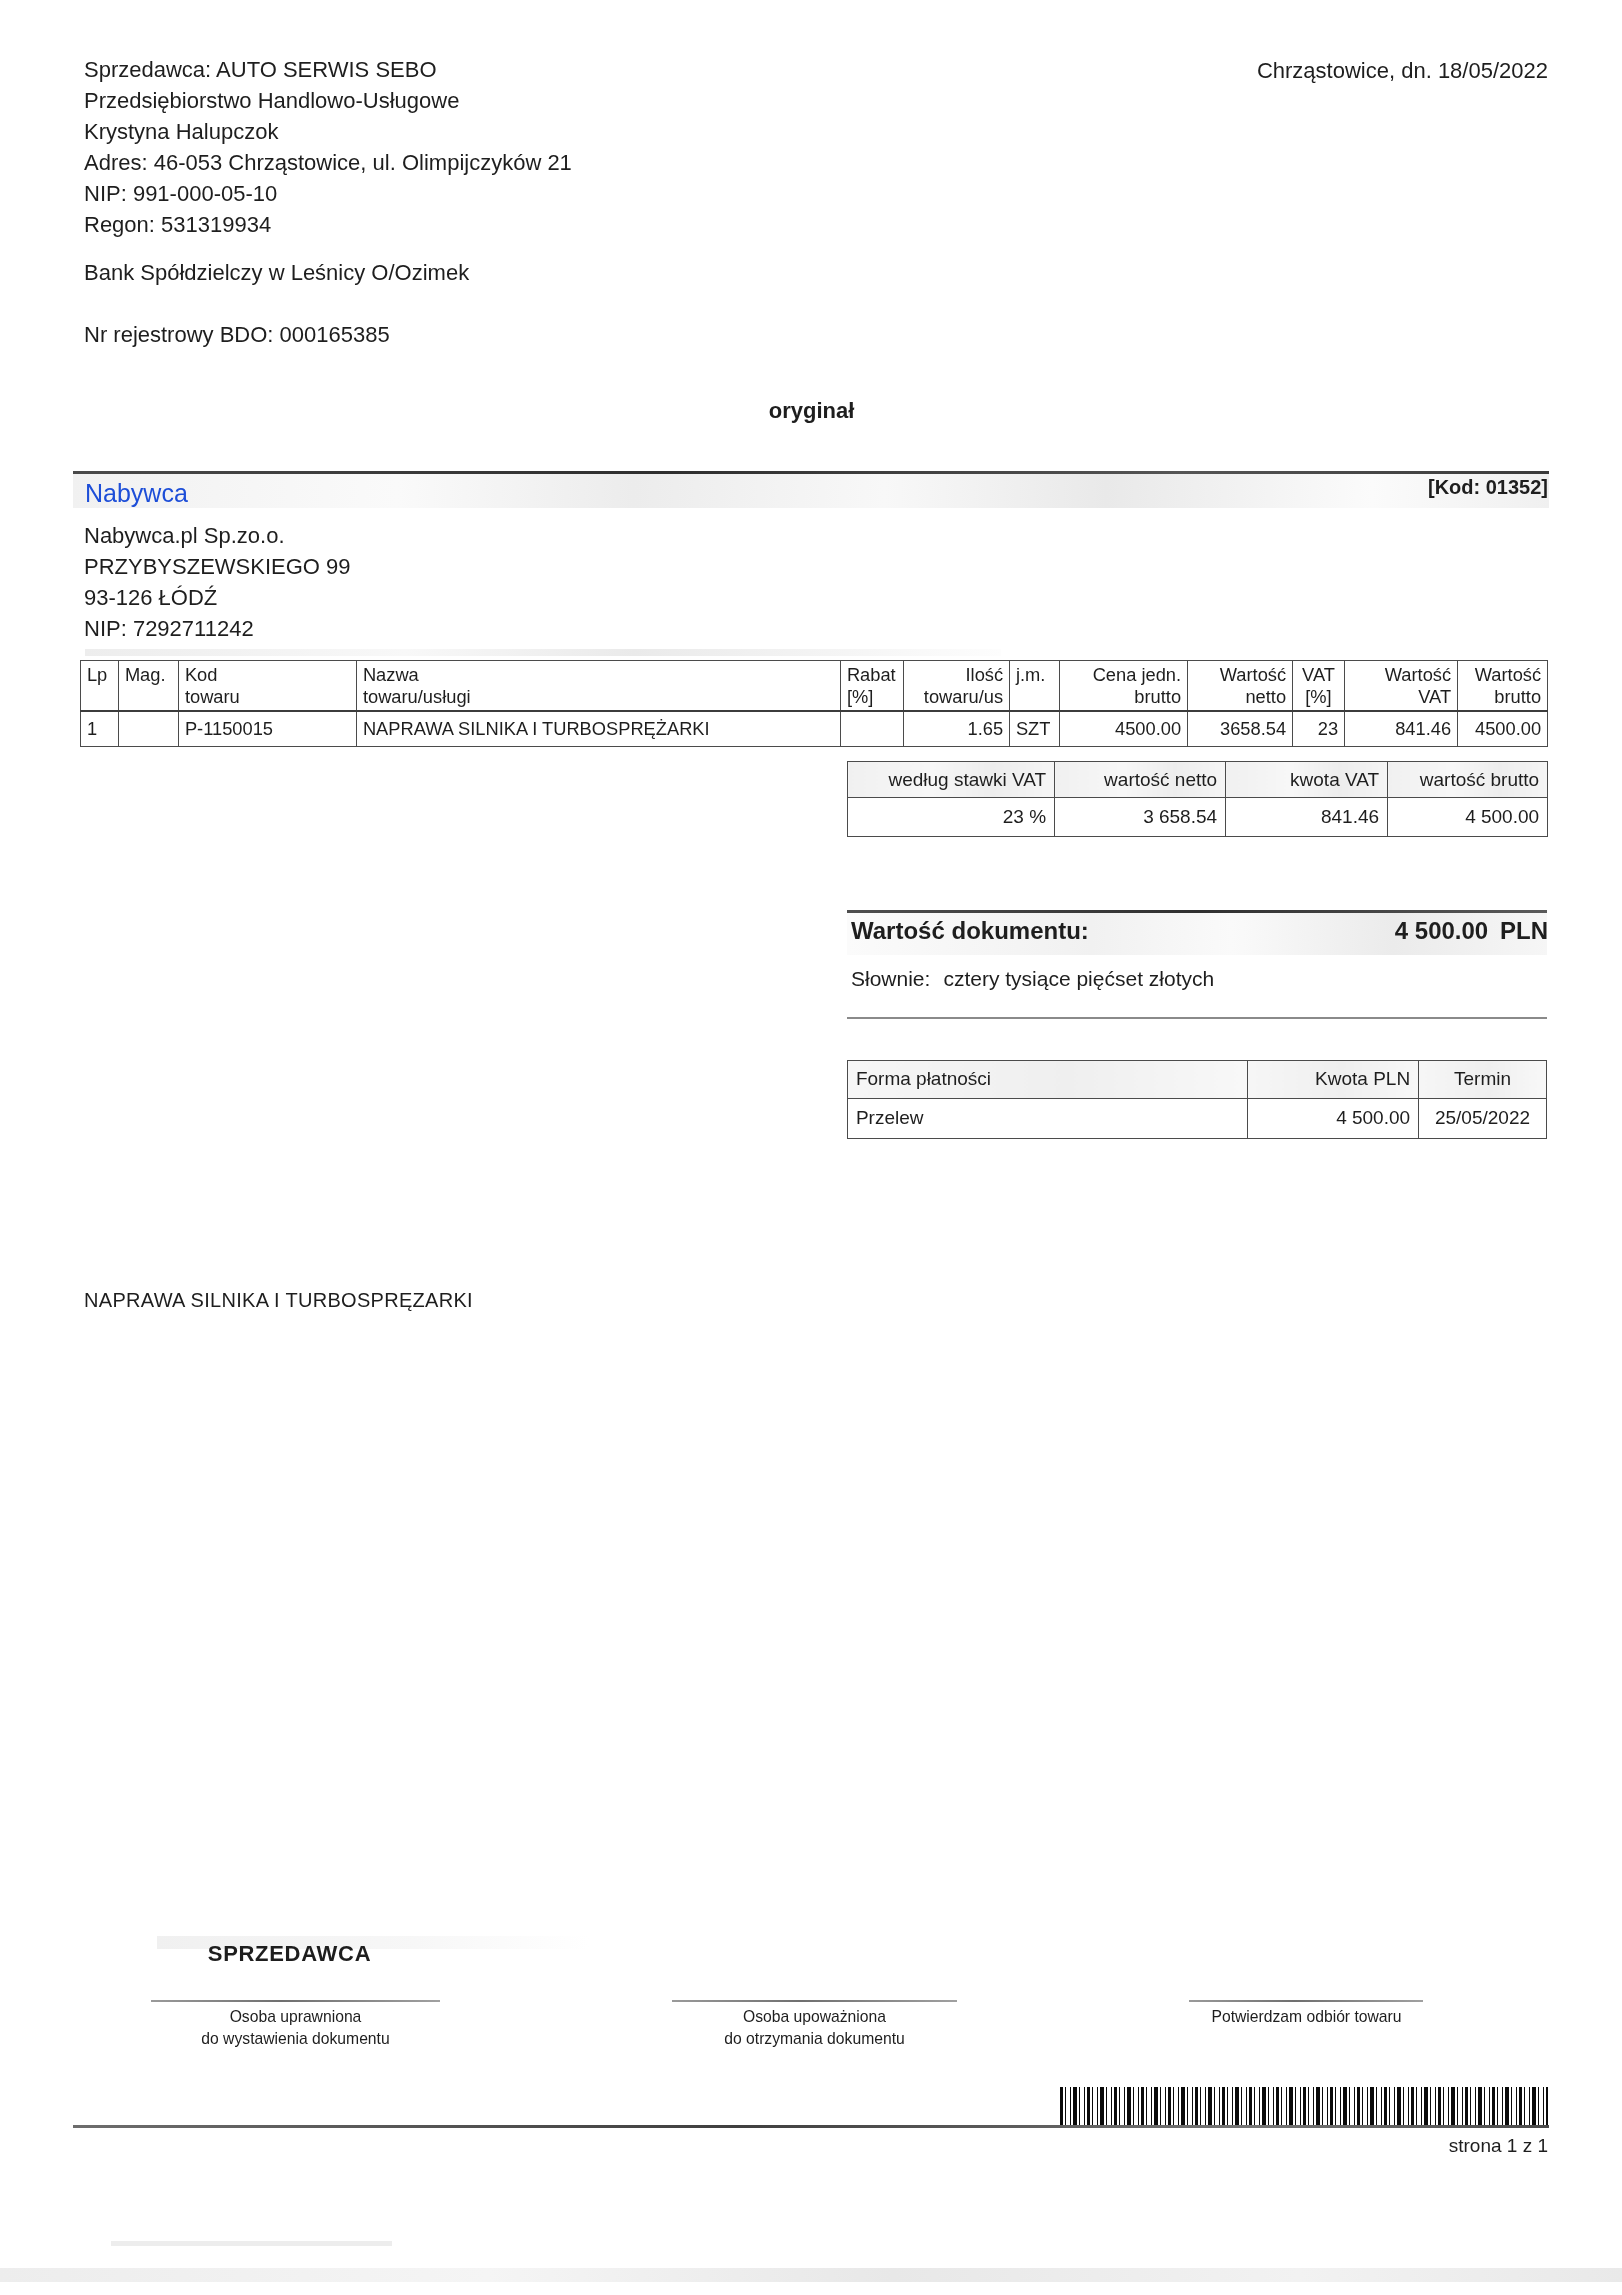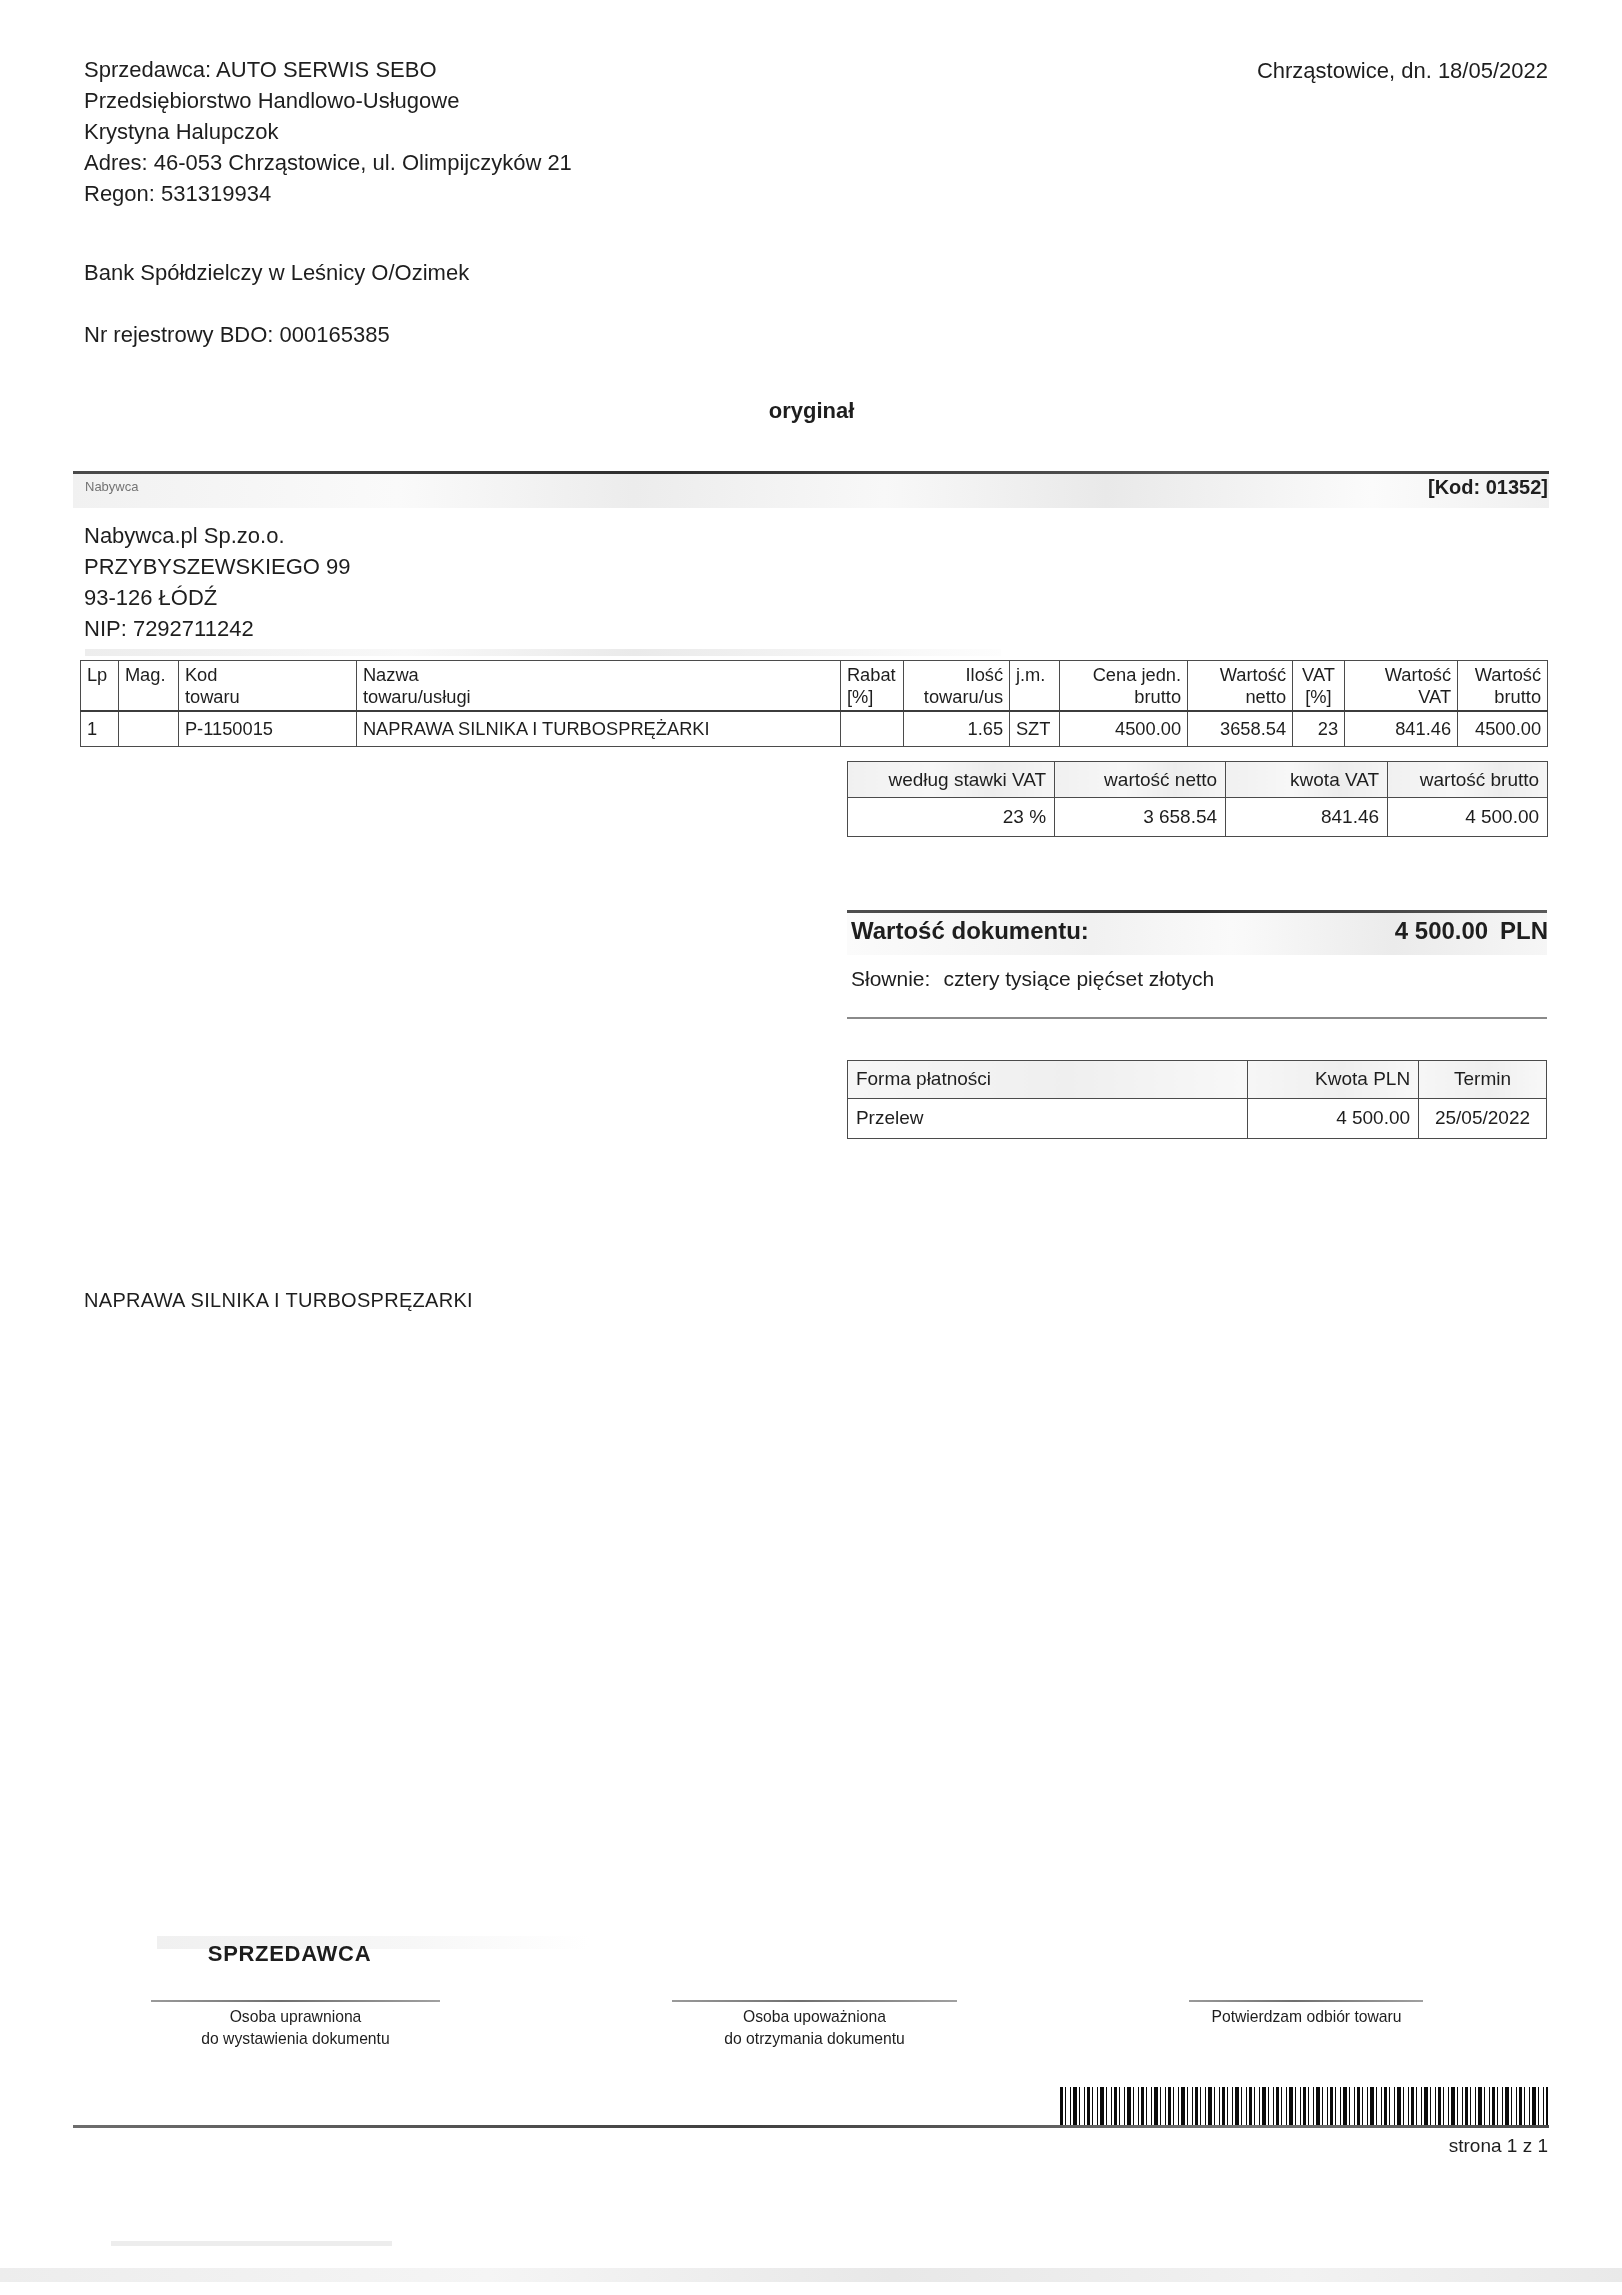--- a/index.html
+++ b/index.html
@@ -22,21 +22,21 @@
   .bdo{left:84px;top:322px;font-size:22px;}
 
   .title{left:0;top:355px;width:1623px;text-align:center;font-size:28px;font-weight:bold;letter-spacing:0.3px;}
   .subtitle{left:0;top:398px;width:1623px;text-align:center;font-size:22px;font-weight:bold;}
 
   
   .buyer-topline{left:73px;top:471px;width:1476px;height:2.6px;
     background:linear-gradient(90deg,#4a4a4a,#2e2e2e 40%,#555 75%,#3a3a3a);}
   .buyer-band{left:73px;top:474px;width:1476px;height:34px;
     background:linear-gradient(90deg,#f1f1f1 0%,#fafafa 22%,#ececec 38%,#f8f8f8 55%,#e9e9e9 70%,#fbfbfb 88%,#f0f0f0 100%);}
-  .buyer-label{left:85px;top:479px;font-size:13px;color:#737373;}
+  .buyer-label{left:85px;top:479px;font-size:25px;color:#1d4ed8;}
   .buyer-code{right:75px;top:476px;font-size:20px;font-weight:bold;}
   .buyer{left:84px;top:520px;font-size:22px;line-height:31px;}
 
   
   .pretable-smudge{left:85px;top:649px;width:916px;height:6.5px;
     background:linear-gradient(90deg,#ededed,#f8f8f8 35%,#eaeaea 60%,#fdfdfd);}
   table{border-collapse:collapse;table-layout:fixed;}
   .items{left:80px;top:660px;width:1467px;font-size:18.3px;}
   .items th,.items td{border:1.3px solid #4b4b4b;padding:2.6px 5.9px;overflow:hidden;}
   .items thead th{font-weight:normal;vertical-align:top;line-height:22px;border-bottom:2px solid #3c3c3c;}
@@ -113,20 +113,21 @@
 </head>
 <body>
 
 <div class="page">
 
   <div class="abs seller">
     <div>Sprzedawca: AUTO SERWIS SEBO</div>
     <div>Przedsiębiorstwo Handlowo-Usługowe</div>
     <div>Krystyna Halupczok</div>
     <div>Adres: 46-053 Chrząstowice, ul. Olimpijczyków 21</div>
+    <div>NIP: 991-000-05-10</div>
     <div>Regon: 531319934</div>
   </div>
 
   <div class="abs place-date">Chrząstowice, dn. 18/05/2022</div>
   <div class="abs bank">Bank Spółdzielczy w Leśnicy O/Ozimek</div>
   <div class="abs bdo">Nr rejestrowy BDO: 000165385</div>
 
   <div class="abs subtitle">oryginał</div>
 
   <div class="abs buyer-topline"></div>

